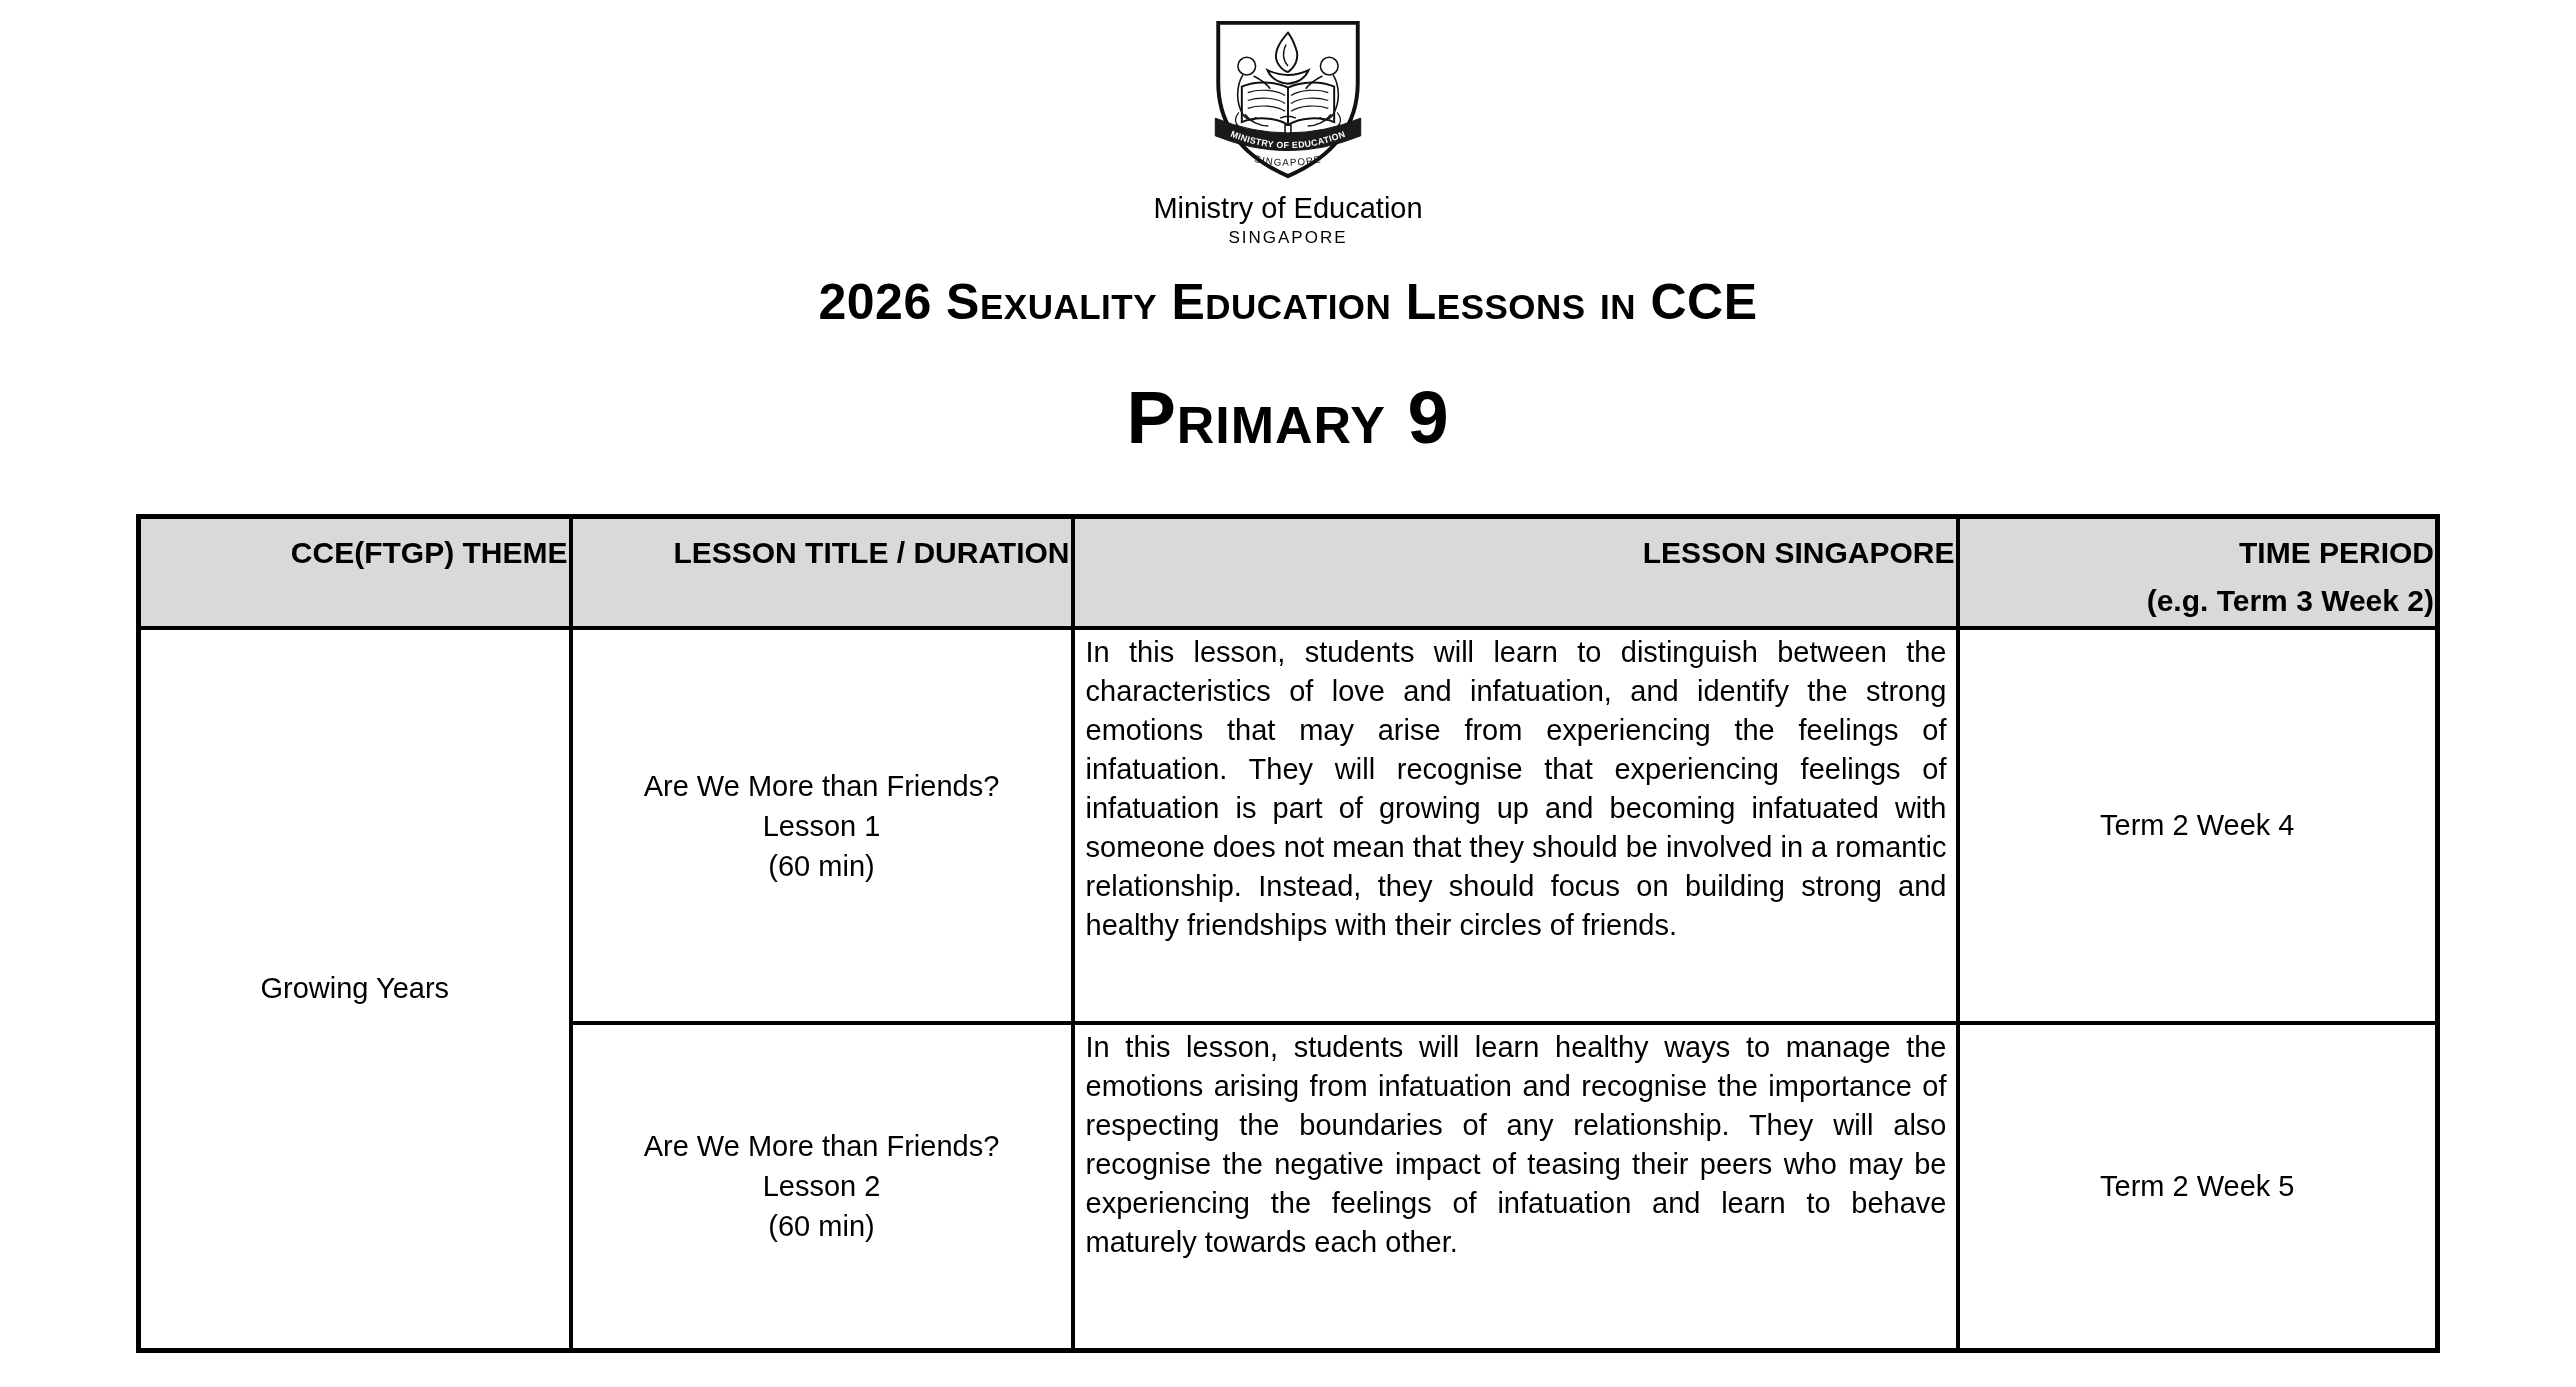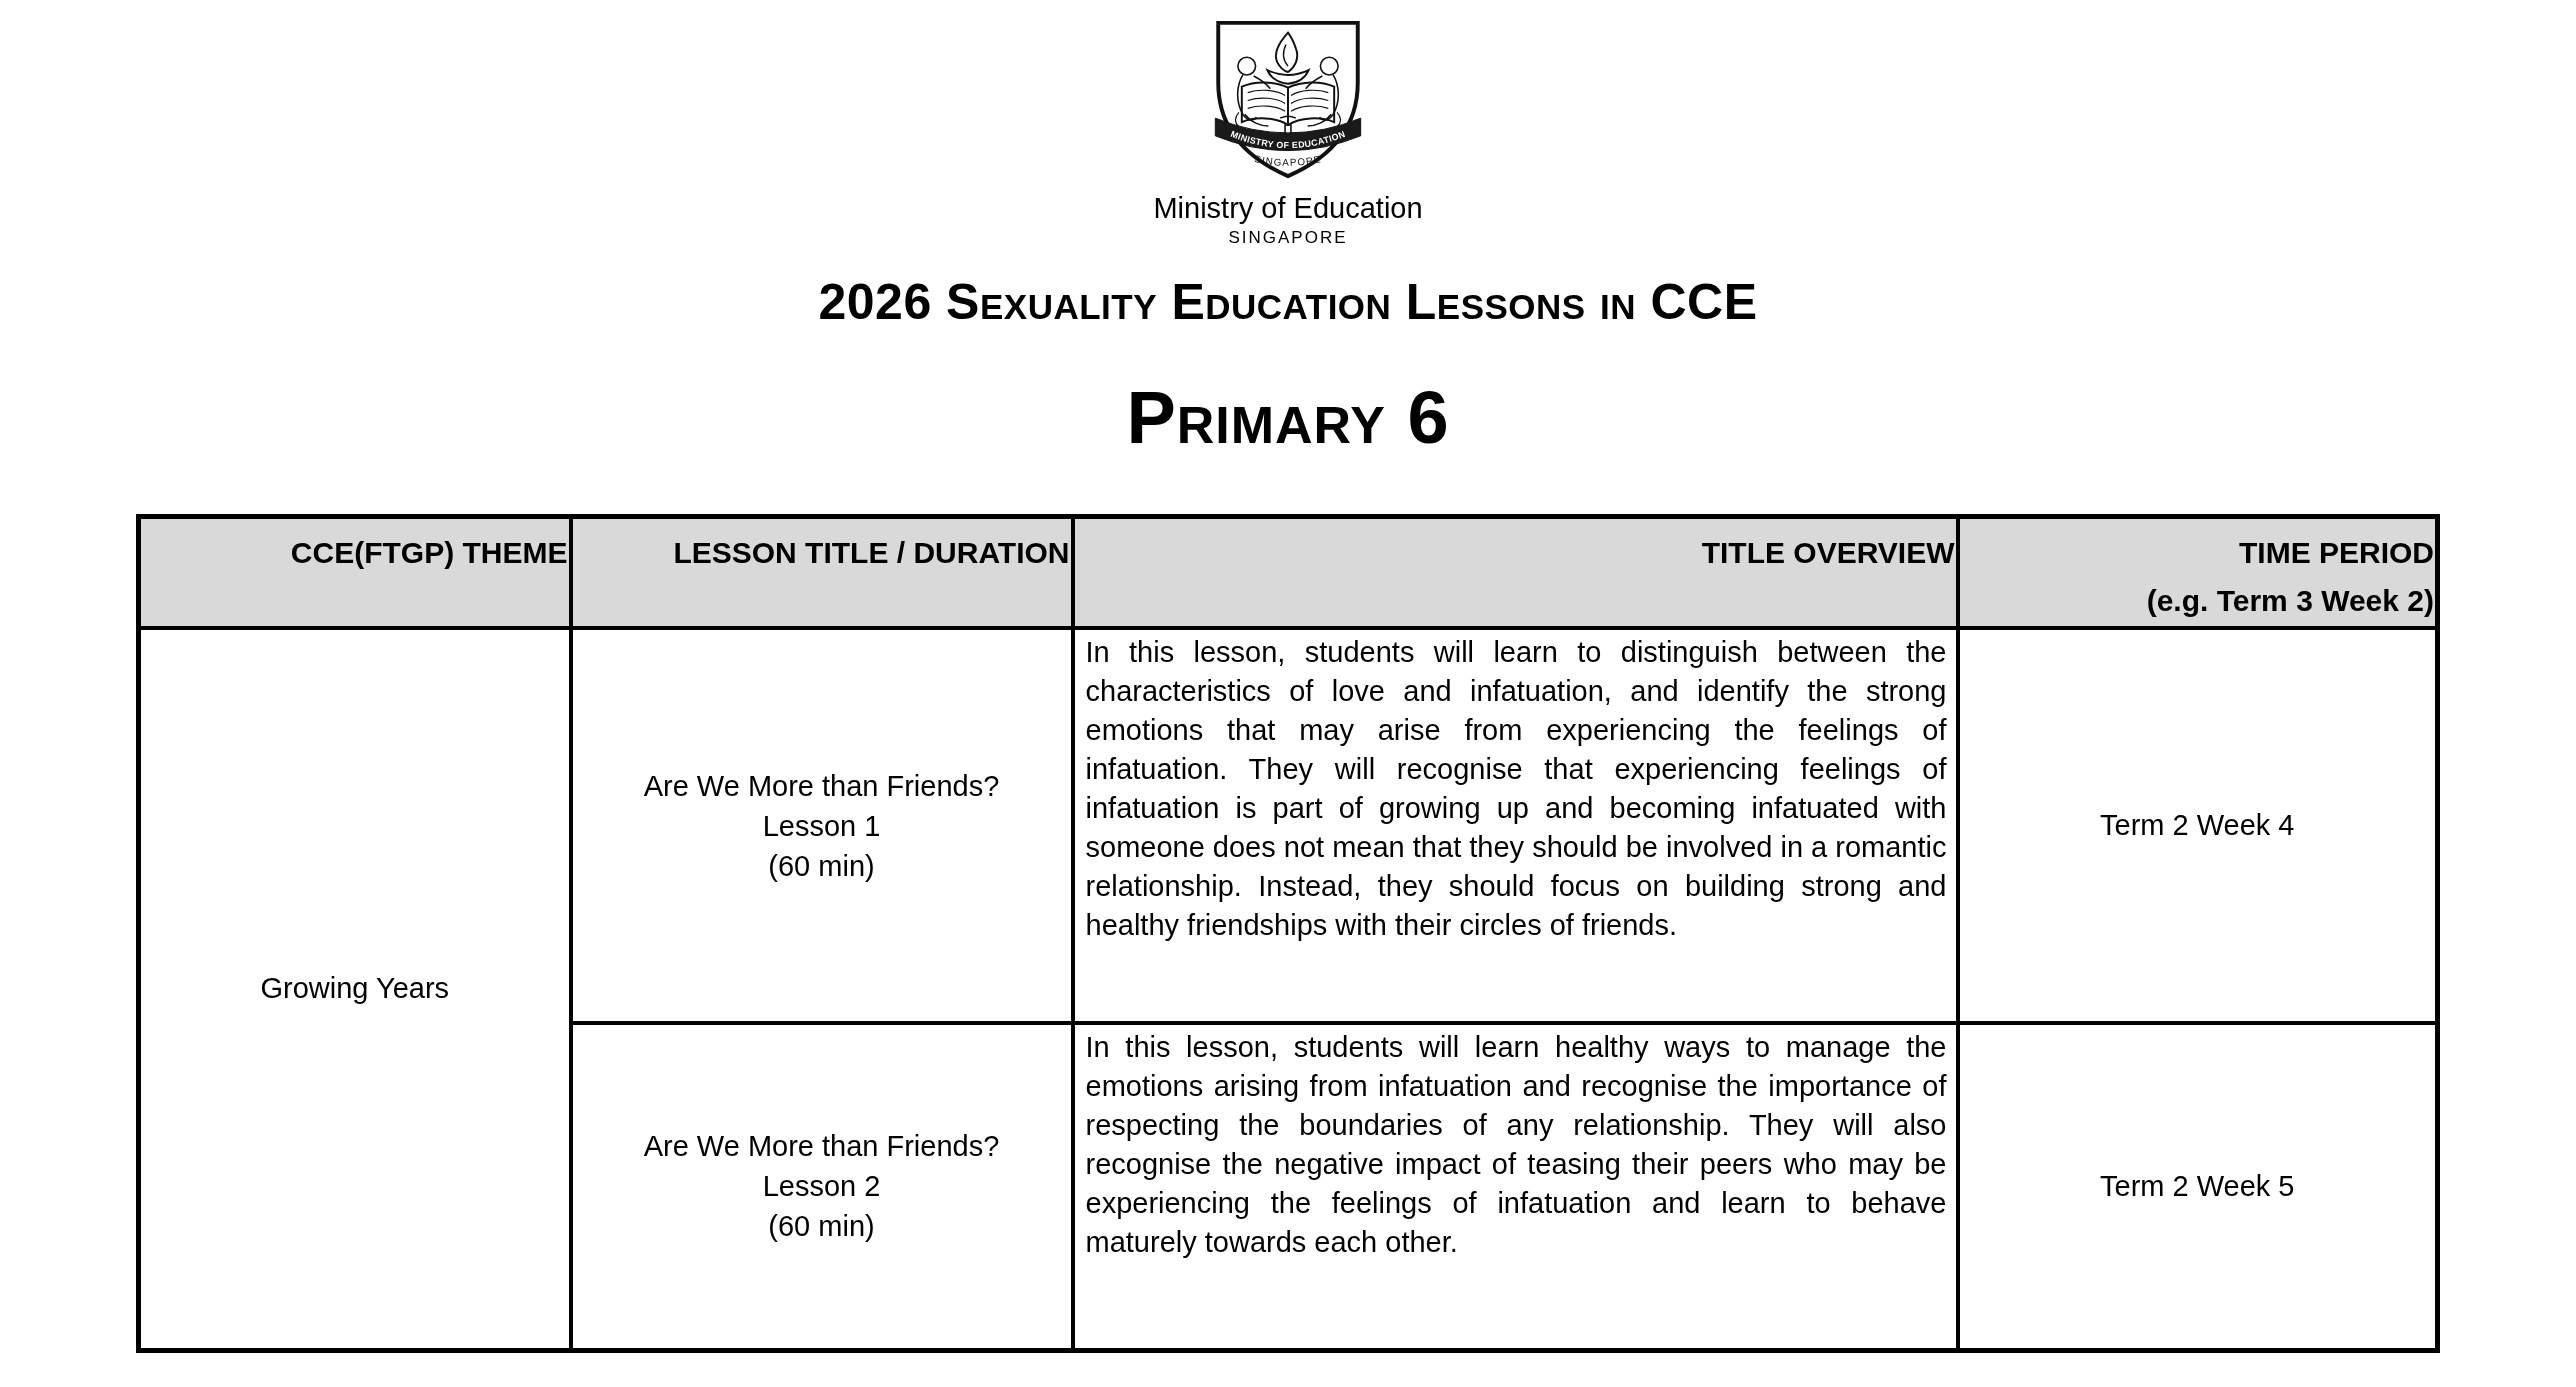--- a/index.html
+++ b/index.html
@@ -160,40 +160,40 @@
           <textPath href="#crestCountryPath" startOffset="50%">SINGAPORE</textPath>
         </text>
       </svg>
     </span>
 
     <div class="org-name">Ministry of Education</div>
     <div class="org-country">SINGAPORE</div>
 
     <div class="doc-title">2026 Sexuality Education Lessons in CCE</div>
 
-    <div class="page-title">Primary 6</div>
+    <div class="page-title">Primary 9</div>
   </div>
 
   <table class="lessons-table">
     <colgroup>
       <col style="width:432px">
       <col style="width:502px">
       <col style="width:885px">
       <col style="width:480px">
     </colgroup>
     <thead>
       <tr>
         <th>
           <div>CCE(FTGP) THEME</div>
         </th>
         <th>
           <div>LESSON TITLE / DURATION</div>
         </th>
         <th>
-          <div>TITLE OVERVIEW</div>
+          <div>LESSON SINGAPORE</div>
         </th>
         <th>
           <div>TIME PERIOD</div>
           <div class="th-sub">(e.g. Term 3 Week 2)</div>
         </th>
       </tr>
     </thead>
     <tbody>
       <tr class="lesson-row-1">
         <td class="cell-theme" rowspan="2">Growing Years</td>

